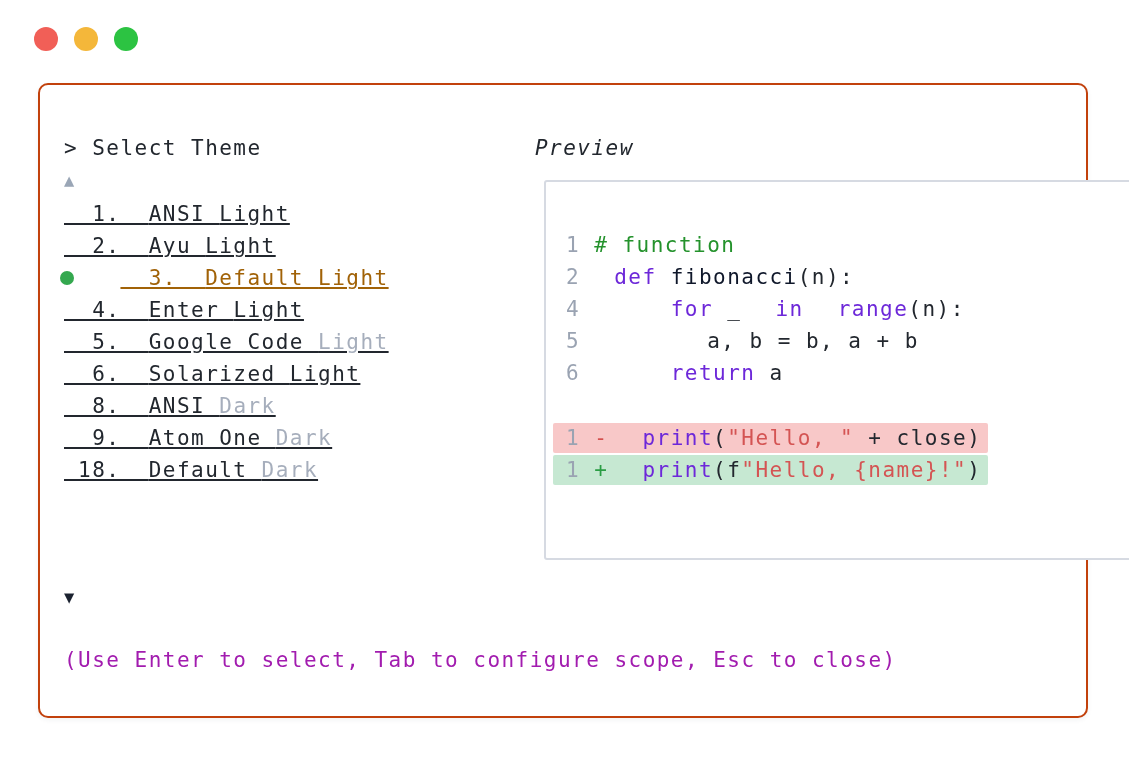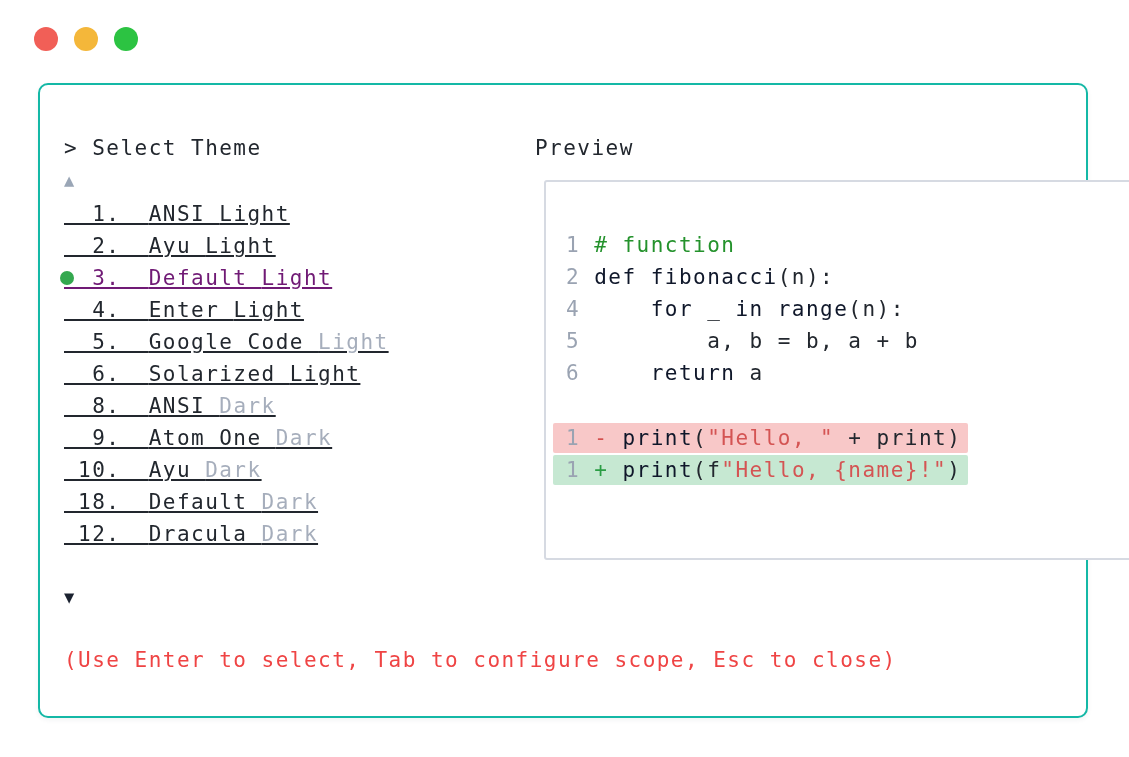--- a/index.html
+++ b/index.html
@@ -10,50 +10,50 @@
     position:relative;
   }
 
   
   .traffic { position:absolute; left:34px; top:27px; display:flex; gap:16px; }
   .light { width:24px; height:24px; border-radius:50%; }
 
   
   .panel {
     position:absolute; left:38px; top:83px; width:1050px; height:635px;
-    border:2px solid #14b8a6; border-radius:10px; background:#ffffff;
+    border:2px solid #c2410c; border-radius:10px; background:#ffffff;
     box-shadow:0 2px 5px rgba(40,50,70,0.06);
   }
 
   .prompt   { position:absolute; left:24px; top:47px;  line-height:32px; white-space:pre; }
   .scrollup { position:absolute; left:24px; top:81px;  line-height:28px; font-size:17px; color:#9aa6b6; }
   .scrolldn { position:absolute; left:24px; top:496px; line-height:32px; font-size:17px; color:#1b2230; }
 
   .theme-list { position:absolute; left:24px; top:113px; }
   .theme-row  { position:relative; line-height:32px; white-space:pre;text-decoration:underline; }
   .theme-row .variant.muted { color:#a6aebc; }
-  .theme-row.selected, .theme-row.selected span { color:#701a75; }
+  .theme-row.selected, .theme-row.selected span { color:#a16207;text-align:right; }
   .sel-dot {
     position:absolute; left:-4px; top:50%; transform:translateY(-50%);
     width:14px; height:14px; border-radius:50%; background:#34a84f; display:inline-block;
   }
 
-  .hint { position:absolute; left:24px; top:559px; line-height:32px; color:#ef4444; white-space:pre; }
+  .hint { position:absolute; left:24px; top:559px; line-height:32px; color:#a21caf; white-space:pre; }
 
   
-  .preview-label { position:absolute; left:495px; top:47px; line-height:32px; }
+  .preview-label { position:absolute; left:495px; top:47px; line-height:32px;font-style:italic; }
   .preview-box {
     position:absolute; left:504px; top:95px; width:604px; height:380px;
     border:2px solid #d6dae2; border-radius:3px; background:#ffffff;
   }
   .code { position:absolute; left:20px; top:47px; right:8px; }
   .code-line { line-height:32px; white-space:pre; }
   .ln        { color:#9aa3b2; }
   .c-plain   { color:#22272e; }
-  .c-kw      { color:#0f172a; }
+  .c-kw      { color:#6d28d9;margin-left:20px; }
   .c-fn      { color:#0f172a; }
   .c-str     { color:#d45453; }
   .c-comment { color:#24922c; }
   .band { display:inline-block; line-height:30px; padding:0 7px 0 13px; margin-left:-13px; border-radius:2px; vertical-align:middle; }
   .bg-removed { background:#f8c8c8; }
   .bg-added   { background:#c6e8d2; }
   .sign-removed { color:#d4504e; }
   .sign-added   { color:#2a9d44; }
 </style>
 </head>
@@ -70,33 +70,31 @@
   <div class="scrollup">▲</div>
   <div class="theme-list">
       <div class="theme-row"><span class="num">  1.  </span><span class="name">ANSI </span><span class="variant">Light</span></div>
       <div class="theme-row"><span class="num">  2.  </span><span class="name">Ayu </span><span class="variant">Light</span></div>
       <div class="theme-row selected"><span class="sel-dot"></span><span class="num">  3.  </span><span class="name">Default </span><span class="variant">Light</span></div>
       <div class="theme-row"><span class="num">  4.  </span><span class="name">Enter </span><span class="variant">Light</span></div>
       <div class="theme-row"><span class="num">  5.  </span><span class="name">Google Code </span><span class="variant muted">Light</span></div>
       <div class="theme-row"><span class="num">  6.  </span><span class="name">Solarized </span><span class="variant">Light</span></div>
       <div class="theme-row"><span class="num">  8.  </span><span class="name">ANSI </span><span class="variant muted">Dark</span></div>
       <div class="theme-row"><span class="num">  9.  </span><span class="name">Atom One </span><span class="variant muted">Dark</span></div>
-      <div class="theme-row"><span class="num"> 10.  </span><span class="name">Ayu </span><span class="variant muted">Dark</span></div>
       <div class="theme-row"><span class="num"> 18.  </span><span class="name">Default </span><span class="variant muted">Dark</span></div>
-      <div class="theme-row"><span class="num"> 12.  </span><span class="name">Dracula </span><span class="variant muted">Dark</span></div>
     </div>
   <div class="scrolldn">▼</div>
   <div class="hint">(Use Enter to select, Tab to configure scope, Esc to close)</div>
 
   <div class="preview-label">Preview</div>
   <div class="preview-box">
     <div class="code">
         <div class="code-line"><span class="ln">1</span> <span class="c-comment"># function</span></div>
         <div class="code-line"><span class="ln">2</span> <span class="c-kw">def</span><span class="c-plain"> </span><span class="c-fn">fibonacci</span><span class="c-plain">(n):</span></div>
         <div class="code-line"><span class="ln">4</span> <span class="c-plain">    </span><span class="c-kw">for</span><span class="c-plain"> _ </span><span class="c-kw">in</span><span class="c-plain"> </span><span class="c-kw">range</span><span class="c-plain">(n):</span></div>
         <div class="code-line"><span class="ln">5</span> <span class="c-plain">        a, b = b, a + b</span></div>
         <div class="code-line"><span class="ln">6</span> <span class="c-plain">    </span><span class="c-kw">return</span><span class="c-plain"> a</span></div>
         <div class="code-line"> </div>
-        <div class="code-line"><span class="band bg-removed"><span class="ln">1</span> <span class="sign-removed">-</span> <span class="c-kw">print</span><span class="c-plain">(</span><span class="c-str">"Hello, "</span><span class="c-plain"> + print)</span></span></div>
+        <div class="code-line"><span class="band bg-removed"><span class="ln">1</span> <span class="sign-removed">-</span> <span class="c-kw">print</span><span class="c-plain">(</span><span class="c-str">"Hello, "</span><span class="c-plain"> + close)</span></span></div>
         <div class="code-line"><span class="band bg-added"><span class="ln">1</span> <span class="sign-added">+</span> <span class="c-kw">print</span><span class="c-plain">(f</span><span class="c-str">"Hello, {name}!"</span><span class="c-plain">)</span></span></div>
       </div>
   </div>
 </div>
 
 </body></html>

